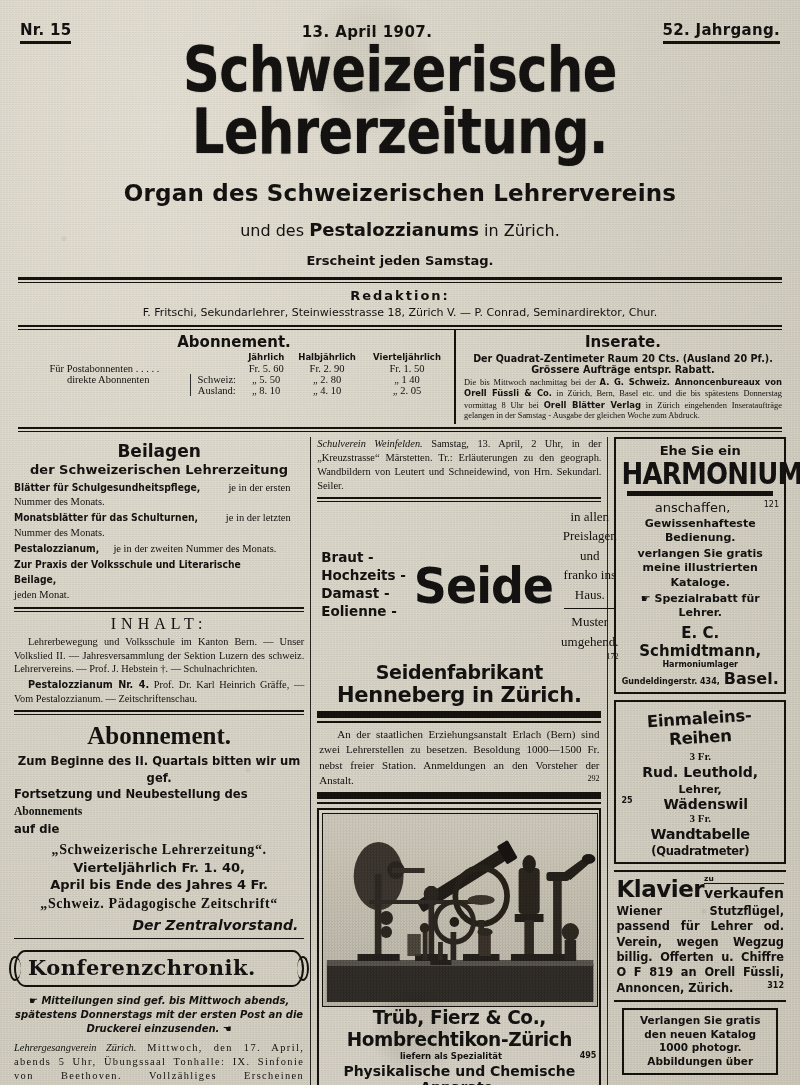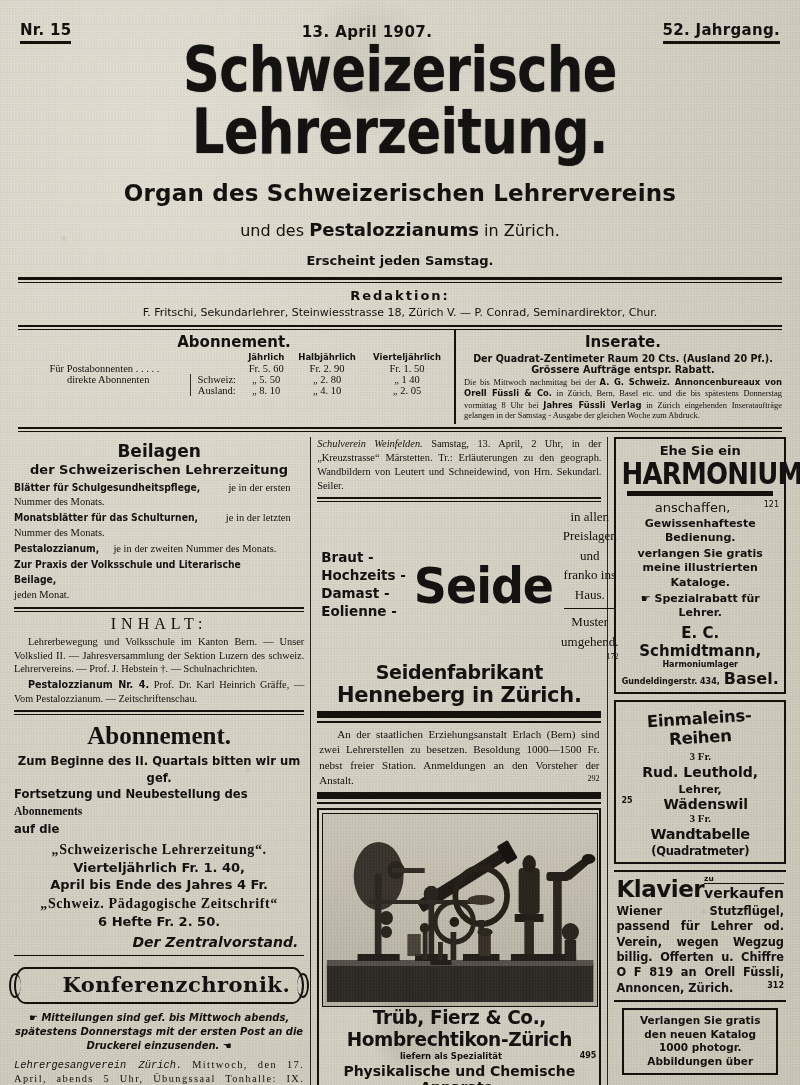--- a/index.html
+++ b/index.html
@@ -95,30 +95,30 @@
   .abo-h{text-align:center;font-family:"Liberation Serif",serif;font-weight:bold;font-size:25px;margin:7px 0 3px;}
   .abo-p{font-family:"DejaVu Sans",sans-serif;font-weight:bold;font-size:11.6px;line-height:1.45;text-align:left;margin:0;}
   .abo-p .ser{font-family:"Liberation Serif",serif;font-weight:bold;}
   .abo-c{text-align:center;font-family:"Liberation Serif",serif;font-weight:bold;font-size:14px;letter-spacing:.6px;margin:4px 0 1px;}
   .abo-c2{text-align:center;font-family:"DejaVu Sans",sans-serif;font-weight:bold;font-size:13px;margin:2px 0;}
   .abo-sig{text-align:right;font-family:"DejaVu Sans",sans-serif;font-weight:bold;font-style:italic;font-size:14px;margin-top:5px;padding-right:6px;}
 
   
   .konf-wrap{margin-top:9px;position:relative;padding:2px 0 4px;}
   .konf-box{border:2px solid #15120e;border-radius:16px 16px 16px 16px/ 26px 26px 26px 26px;
-            padding:3px 12px 5px;text-align:right;position:relative;}
+            padding:3px 12px 5px;text-align:left;position:relative;}
   .konf-box:before,.konf-box:after{content:"";position:absolute;top:4px;bottom:4px;width:10px;
             border:2px solid #15120e;border-radius:50%;}
   .konf-box:before{left:-7px;border-right:none;}
   .konf-box:after{right:-7px;border-left:none;}
   .konf-t{font-family:"DejaVu Serif",serif;font-weight:bold;font-size:21px;letter-spacing:.5px;}
   .konf-note{font-family:"DejaVu Sans",sans-serif;font-weight:bold;font-style:italic;font-size:10px;
              line-height:1.4;text-align:center;margin:7px 0 5px;}
   .konf-item{font-size:10.4px;line-height:1.36;text-align:justify;margin:0 0 3px;}
-  .konf-item i{font-family:Liberation Mono, monospace;font-style:italic;}
+  .konf-item i{font-family:Liberation Serif, serif;font-style:italic;}
   .konf-item .sp{letter-spacing:1.4px;}
 
   
   .ad{border:2px solid #15120e;padding:4px 6px;margin-bottom:5px;background:rgba(255,255,255,.06);}
   .ad-notice{font-size:10.4px;line-height:1.35;text-align:justify;margin:0;}
   .ad-notice i{font-style:italic;}
   .seide{display:flex;align-items:center;padding:2px 4px 0;}
   .seide .lft{font-family:"DejaVu Sans",sans-serif;font-weight:bold;font-size:13.5px;line-height:1.33;white-space:nowrap;}
   .seide .mid{font-family:"DejaVu Sans",sans-serif;font-weight:bold;font-size:46px;letter-spacing:-1px;
               padding:0 8px;transform:scaleY(1.1);}
@@ -219,21 +219,21 @@
           <td class="num">„  8. 10</td>
           <td class="num">„  4. 10</td>
           <td class="num">„   2. 05</td>
         </tr>
       </tbody>
         </table>
     </div>
     <div class="right">
       <div class="bandhead">Inserate.</div>
       <div class="ins-main">Der Quadrat-Zentimeter Raum 20 Cts. (Ausland 20 Pf.).  Grössere Aufträge entspr. Rabatt.</div>
-      <div class="ins-body"><span>Die bis Mittwoch nachmittag bei der </span><b>A. G. Schweiz. Annoncenbureaux von Orell Füssli &amp; Co.</b><span> in Zürich, Bern, Basel etc. und die bis spätestens Donnerstag vormittag 8 Uhr bei </span><b>Jahres Füssli Verlag</b><span> in Zürich eingehenden Inserataufträge gelangen in der Samstag - Ausgabe der gleichen Woche zum Abdruck.</span></div>
+      <div class="ins-body"><span>Die bis Mittwoch nachmittag bei der </span><b>A. G. Schweiz. Annoncenbureaux von Orell Füssli &amp; Co.</b><span> in Zürich, Bern, Basel etc. und die bis spätestens Donnerstag vormittag 8 Uhr bei </span><b>Orell Blätter Verlag</b><span> in Zürich eingehenden Inserataufträge gelangen in der Samstag - Ausgabe der gleichen Woche zum Abdruck.</span></div>
     </div>
   </div>
   <div class="rule-dbl2"></div>
 
   <div class="cols">
 
     <div class="c1">
       <h3 class="sect">Beilagen</h3>
       <div class="sub-it">der Schweizerischen Lehrerzeitung</div>
       <p class="beil"><b>Blätter für Schulgesundheitspflege,</b><span> je in der ersten Nummer des Monats.</span></p>
@@ -250,21 +250,20 @@
       <div class="abo-h">Abonnement.</div>
       <p class="abo-p">
         <span style="display:block;text-align:center">Zum Beginne des II. Quartals bitten wir um gef.</span>
         <span>Fortsetzung und Neubestellung des </span><span class="ser">Abonnements</span>
         <span style="display:block">auf die</span>
       </p>
       <div class="abo-c">„Schweizerische Lehrerzeitung“.</div>
       <div class="abo-c2">Vierteljährlich Fr. 1. 40,</div>
       <div class="abo-c2">April bis Ende des Jahres 4 Fr.</div>
       <div class="abo-c">„Schweiz. Pädagogische Zeitschrift“</div>
-      <div class="abo-c2">6 Hefte Fr. 2. 50.</div>
       <div class="abo-sig">Der Zentralvorstand.</div>
 
       <div class="hr1"></div>
 
       <div class="konf-wrap">
         <div class="konf-box">
           <div class="konf-t">Konferenzchronik.</div>
         </div>
         <div class="konf-note">
           <span>☛</span>

